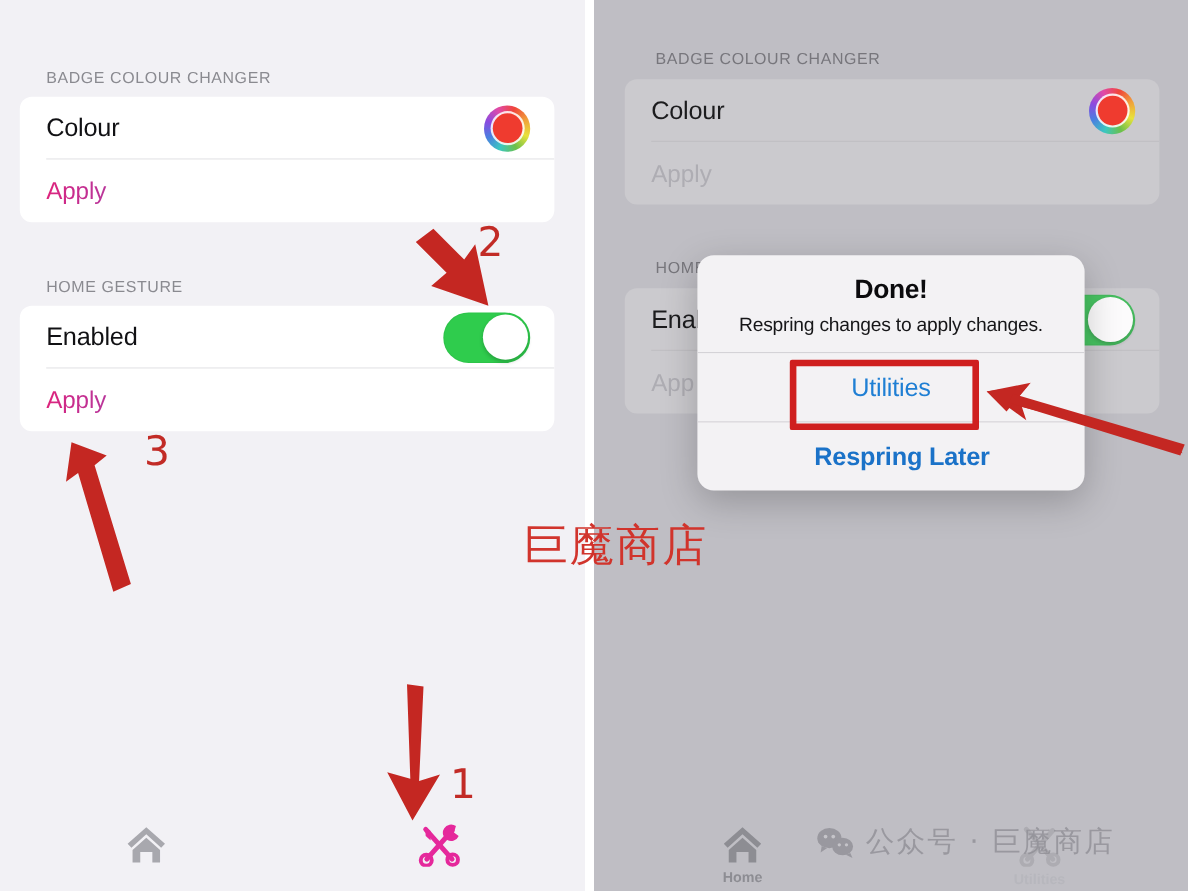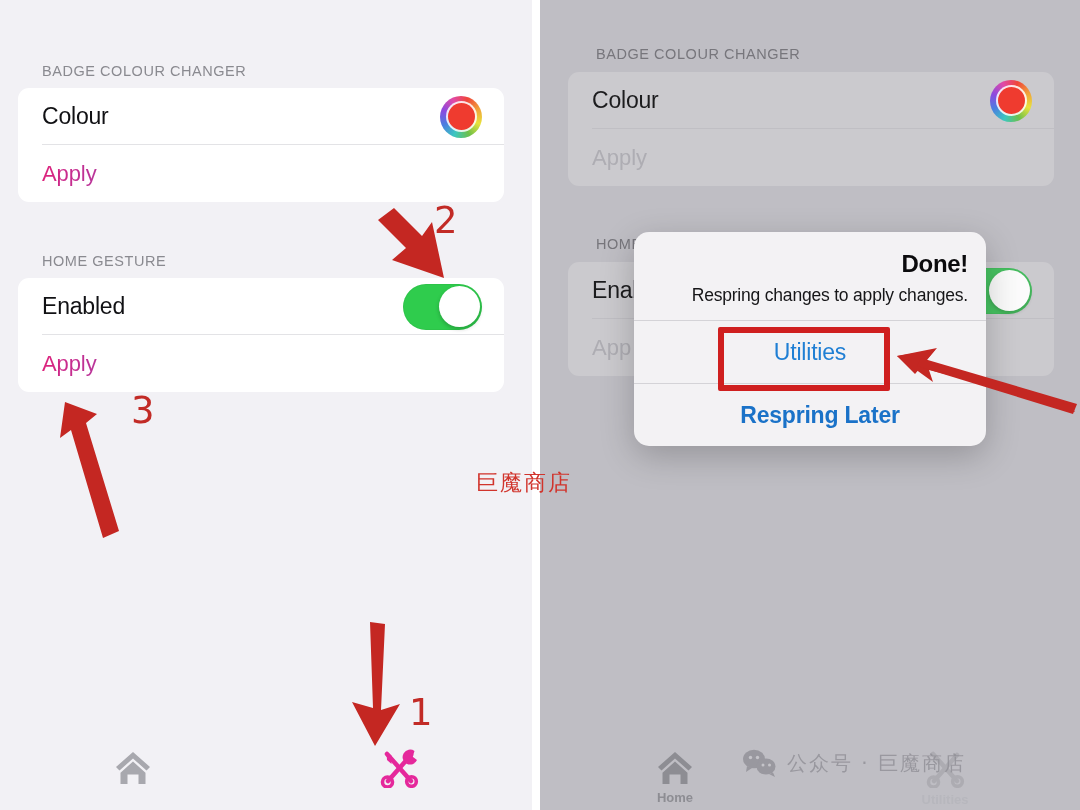--- a/index.html
+++ b/index.html
@@ -76,21 +76,21 @@
   .dim-sep{position:absolute;left:24px;right:0;bottom:0;height:1px;background:#c0bfc4;}
   .dim-title{font-size:23px;color:#1c1c1e;letter-spacing:-0.2px;}
   .dim-apply{font-size:22px;color:#aeadb3;}
 
   
   .alert{
     position:absolute;left:634px;top:232px;width:352px;
     background:#f3f2f4;border-radius:15px;overflow:hidden;
     box-shadow:0 10px 34px rgba(0,0,0,.22);
   }
-  .alert-body{padding:18px 18px 14px;text-align:right;}
+  .alert-body{padding:18px 18px 14px;text-align:center;}
   .alert-title{font-size:24px;font-weight:700;color:#0b0b0d;letter-spacing:-0.3px;}
   .alert-msg{font-size:17.5px;color:#161618;margin-top:7px;letter-spacing:-0.2px;}
   .alert-div{height:1px;background:#d4d3d7;}
   .alert-btn{
     height:62px;display:flex;align-items:center;justify-content:center;
     font-size:23px;color:#1f7fd4;letter-spacing:-0.2px;
   }
   .alert-btn.bold{font-weight:700;color:#1a72c8;padding-left:20px;}
 
   .highlight-box{
@@ -101,27 +101,27 @@
 
   
   .anno-num{
     position:absolute;font-size:37px;color:#c22b26;font-weight:400;
     font-family:"DejaVu Sans",sans-serif;line-height:1;
   }
   .arrow{position:absolute;pointer-events:none;}
 
   .watermark-red{
     position:absolute;left:476px;top:468px;
-    font-size:22px;color:#d1342c;letter-spacing:2px;
+    font-size:40px;color:#d1342c;letter-spacing:2px;
     font-family:"DejaVu Sans",sans-serif;font-weight:500;
   }
   .watermark-wx{
     position:absolute;left:742px;top:748px;
     display:flex;align-items:center;gap:9px;
-    color:#8f8e95;font-size:20px;letter-spacing:2px;opacity:.78;
+    color:#8f8e95;font-size:26px;letter-spacing:2px;opacity:.78;
     font-family:"DejaVu Sans",sans-serif;
   }
 </style>
 </head>
 <body>
 
 <div class="screen">
 
   <div class="panel panel-left">
 

